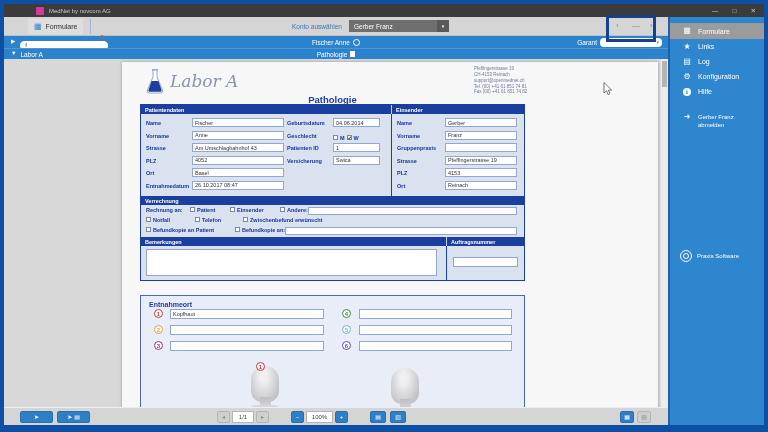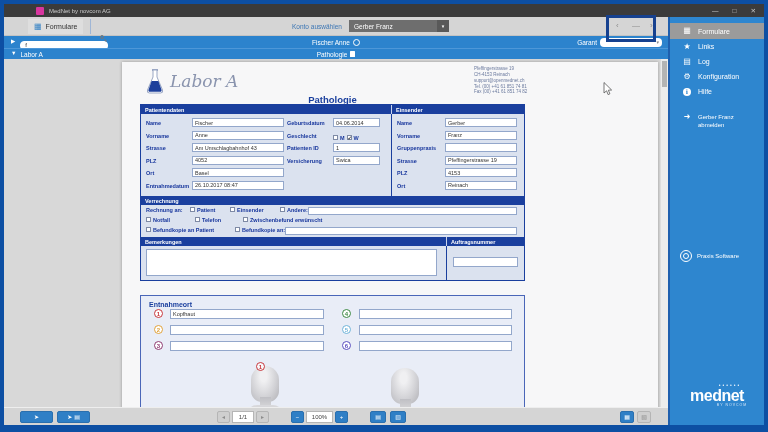--- a/index.html
+++ b/index.html
@@ -414,25 +414,20 @@
           <div>Gerber Franz</div>
           <div>abmelden</div>
         </span>
       </div>
 
       <div class="sb-praxis">
         <span class="praxis-icon"></span>
         <span>Praxis Software</span>
       </div>
 
-      <div class="sb-logo">
-        <span class="logo-dots">••••••</span>
-        <span class="logo-text">mednet</span>
-        <span class="logo-tag">BY NOVCOM</span>
-      </div>
     </div>
   </div>
 </div>
 
 <div class="annotation-box"></div>
 
 <svg class="cursor" width="10" height="14" viewBox="0 0 10 14">
   <path d="M1,0.5 L1,11 L3.6,8.8 L5.1,12.6 L6.9,11.8 L5.3,8.2 L8.6,8 Z" fill="#ffffff" stroke="#555555" stroke-width="0.8"></path>
 </svg>
 

